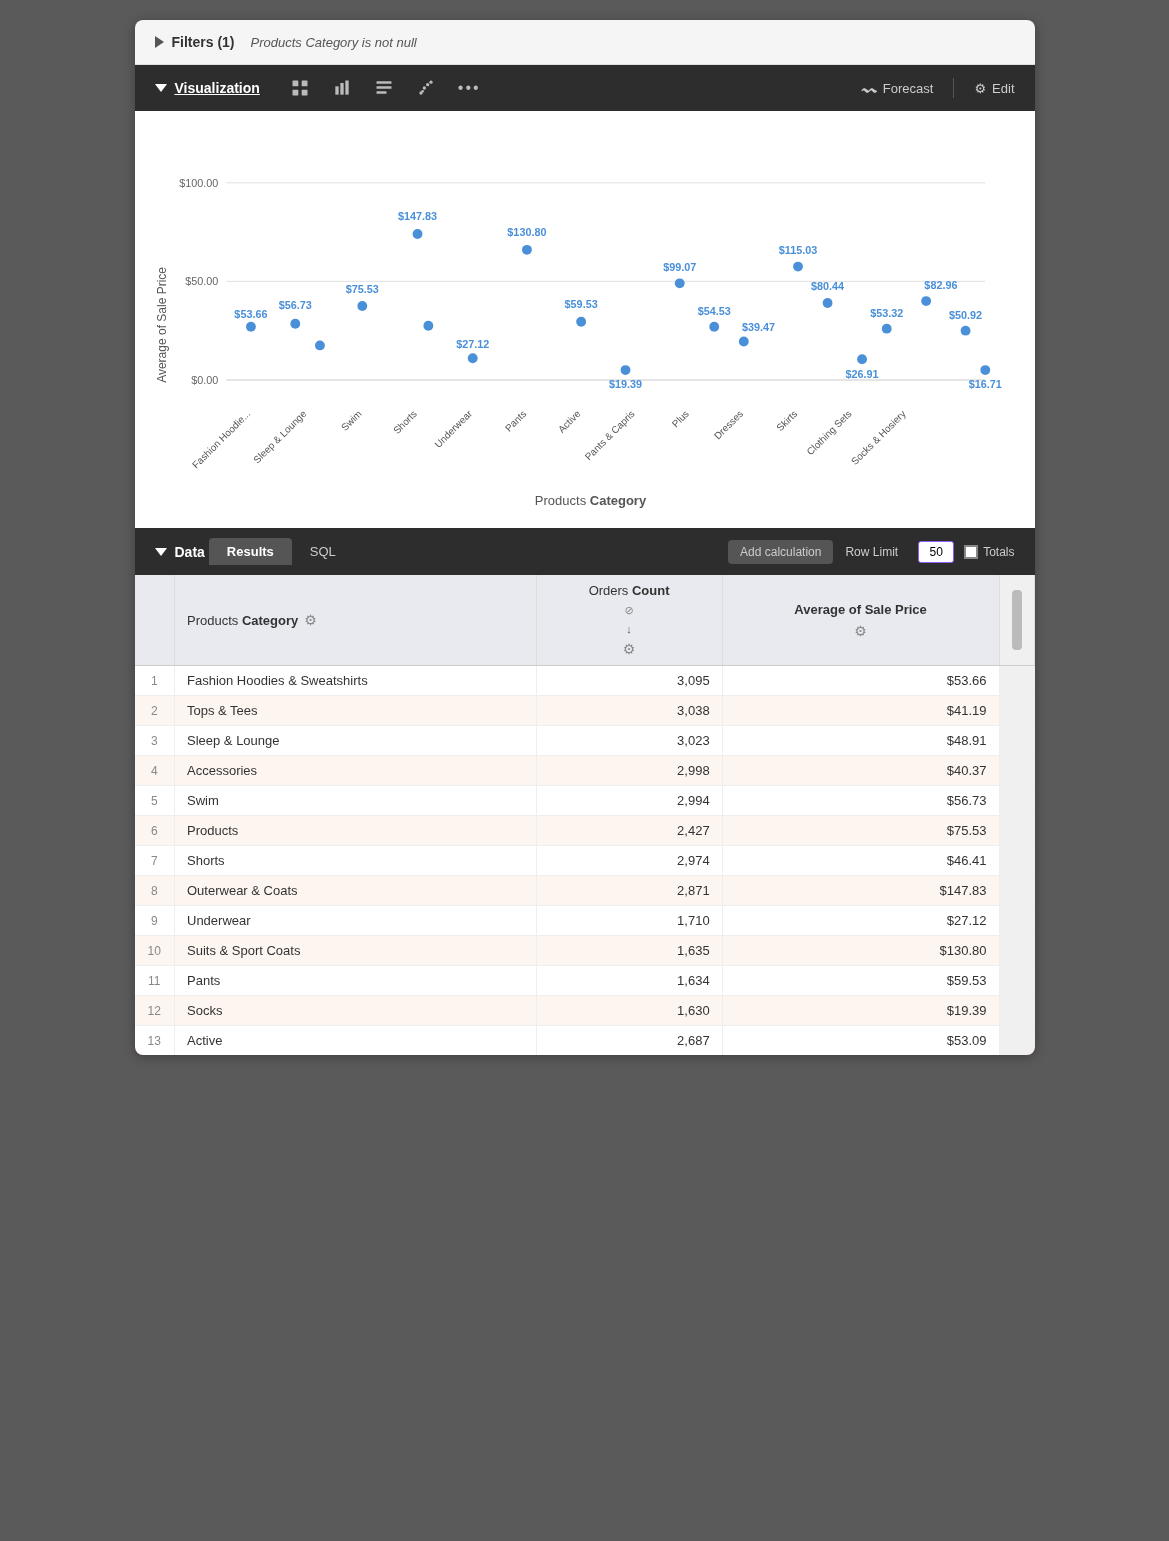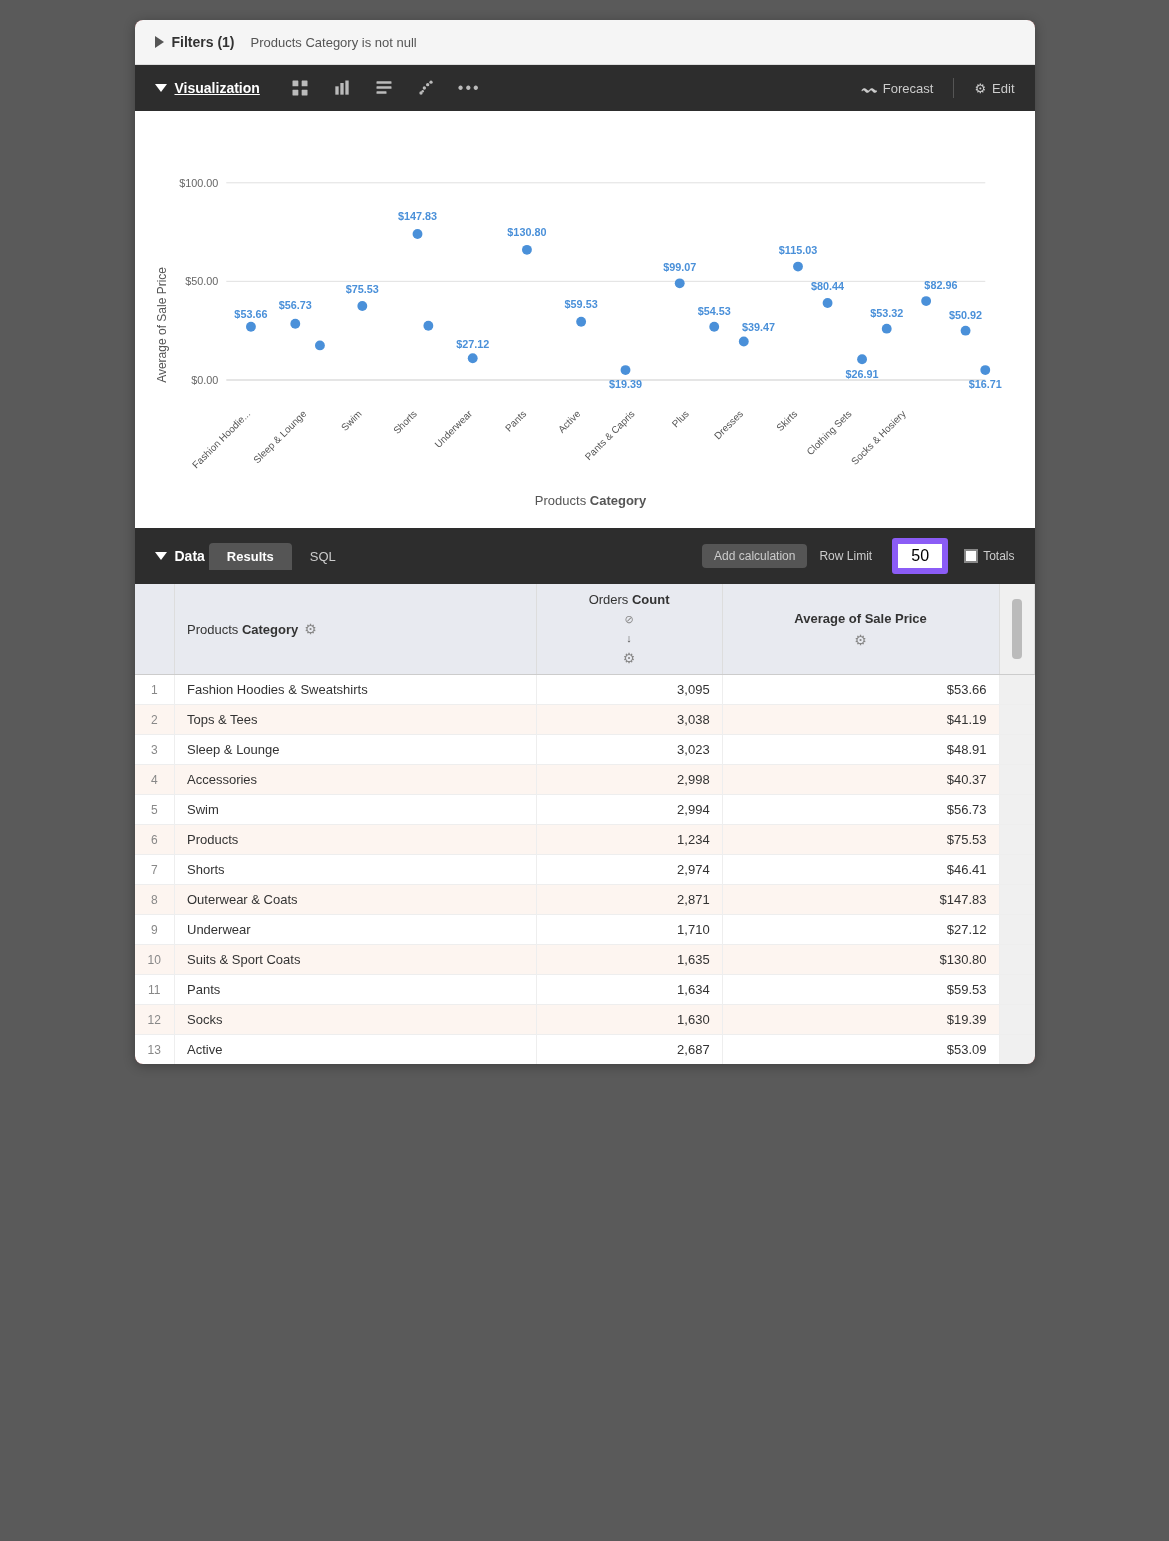--- a/index.html
+++ b/index.html
@@ -39,20 +39,21 @@
     .triangle-right {
       width: 0; height: 0;
       border-top: 6px solid transparent;
       border-bottom: 6px solid transparent;
       border-left: 9px solid #555;
       display: inline-block;
     }
     .filter-tag {
       font-size: 13px;
       color: #555;
+      font-style: italic;
     }
 
     
     .viz-toolbar {
       background: #2d2d2d;
       padding: 10px 20px;
       display: flex;
       align-items: center;
       gap: 16px;
     }
@@ -179,32 +180,32 @@
       font-size: 12px;
       cursor: pointer;
       margin-right: 12px;
     }
     .row-limit-label {
       color: #ccc;
       font-size: 12px;
       margin-right: 20px;
     }
     .row-limit-input {
-      width: 56px;
+      width: 36px;
       padding: 3px 6px;
       background: #fff;
-      border: 6px solid #8b5cf6;
+      border: 1px solid #8b5cf6;
       border-radius: 3px;
-      font-size: 16px;
+      font-size: 12px;
       text-align: center;
     }
     .totals-label {
       color: #ccc;
       font-size: 12px;
-      margin-left: 16px;
+      margin-left: 10px;
       display: flex;
       align-items: flex-end;
       gap: 5px;
     }
     .totals-checkbox {
       width: 14px; height: 14px;
       background: #fff;
       border: 2px solid #888;
       display: inline-block;
     }
@@ -521,21 +522,21 @@
           <tr>
     <td>5</td>
     <td>Swim</td>
     <td class="numeric">2,994</td>
     <td class="numeric">$56.73</td>
     <td class="scrollbar-col"></td>
   </tr>
           <tr>
     <td>6</td>
     <td>Products</td>
-    <td class="numeric">1,234</td>
+    <td class="numeric">2,427</td>
     <td class="numeric">$75.53</td>
     <td class="scrollbar-col"></td>
   </tr>
           <tr>
     <td>7</td>
     <td>Shorts</td>
     <td class="numeric">2,974</td>
     <td class="numeric">$46.41</td>
     <td class="scrollbar-col"></td>
   </tr>

